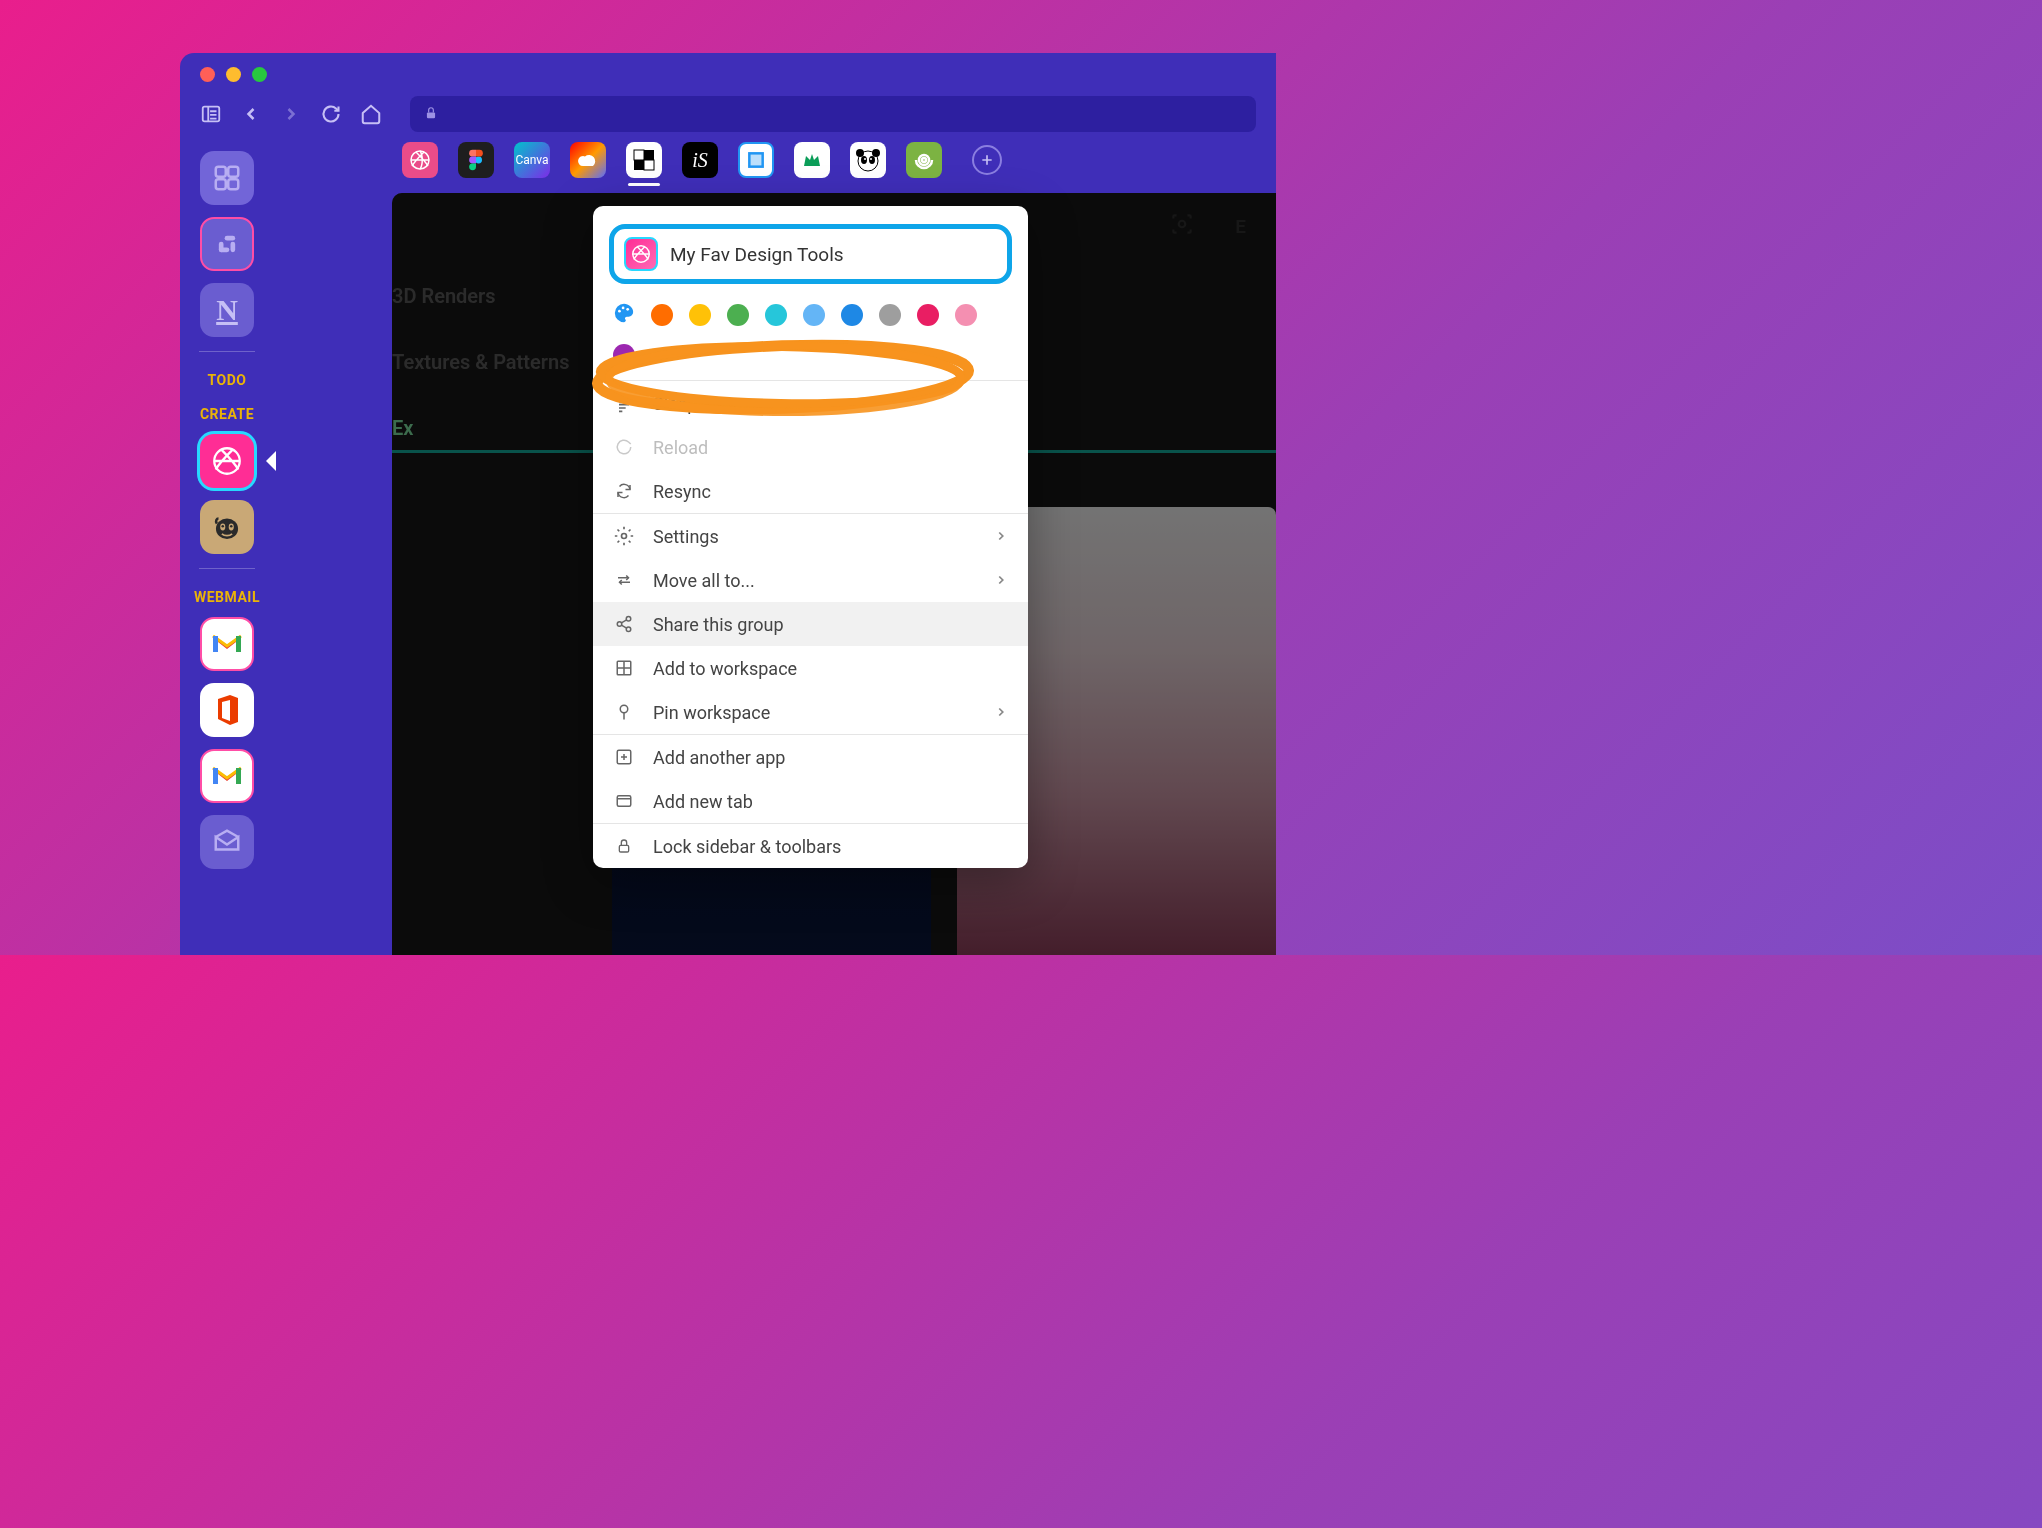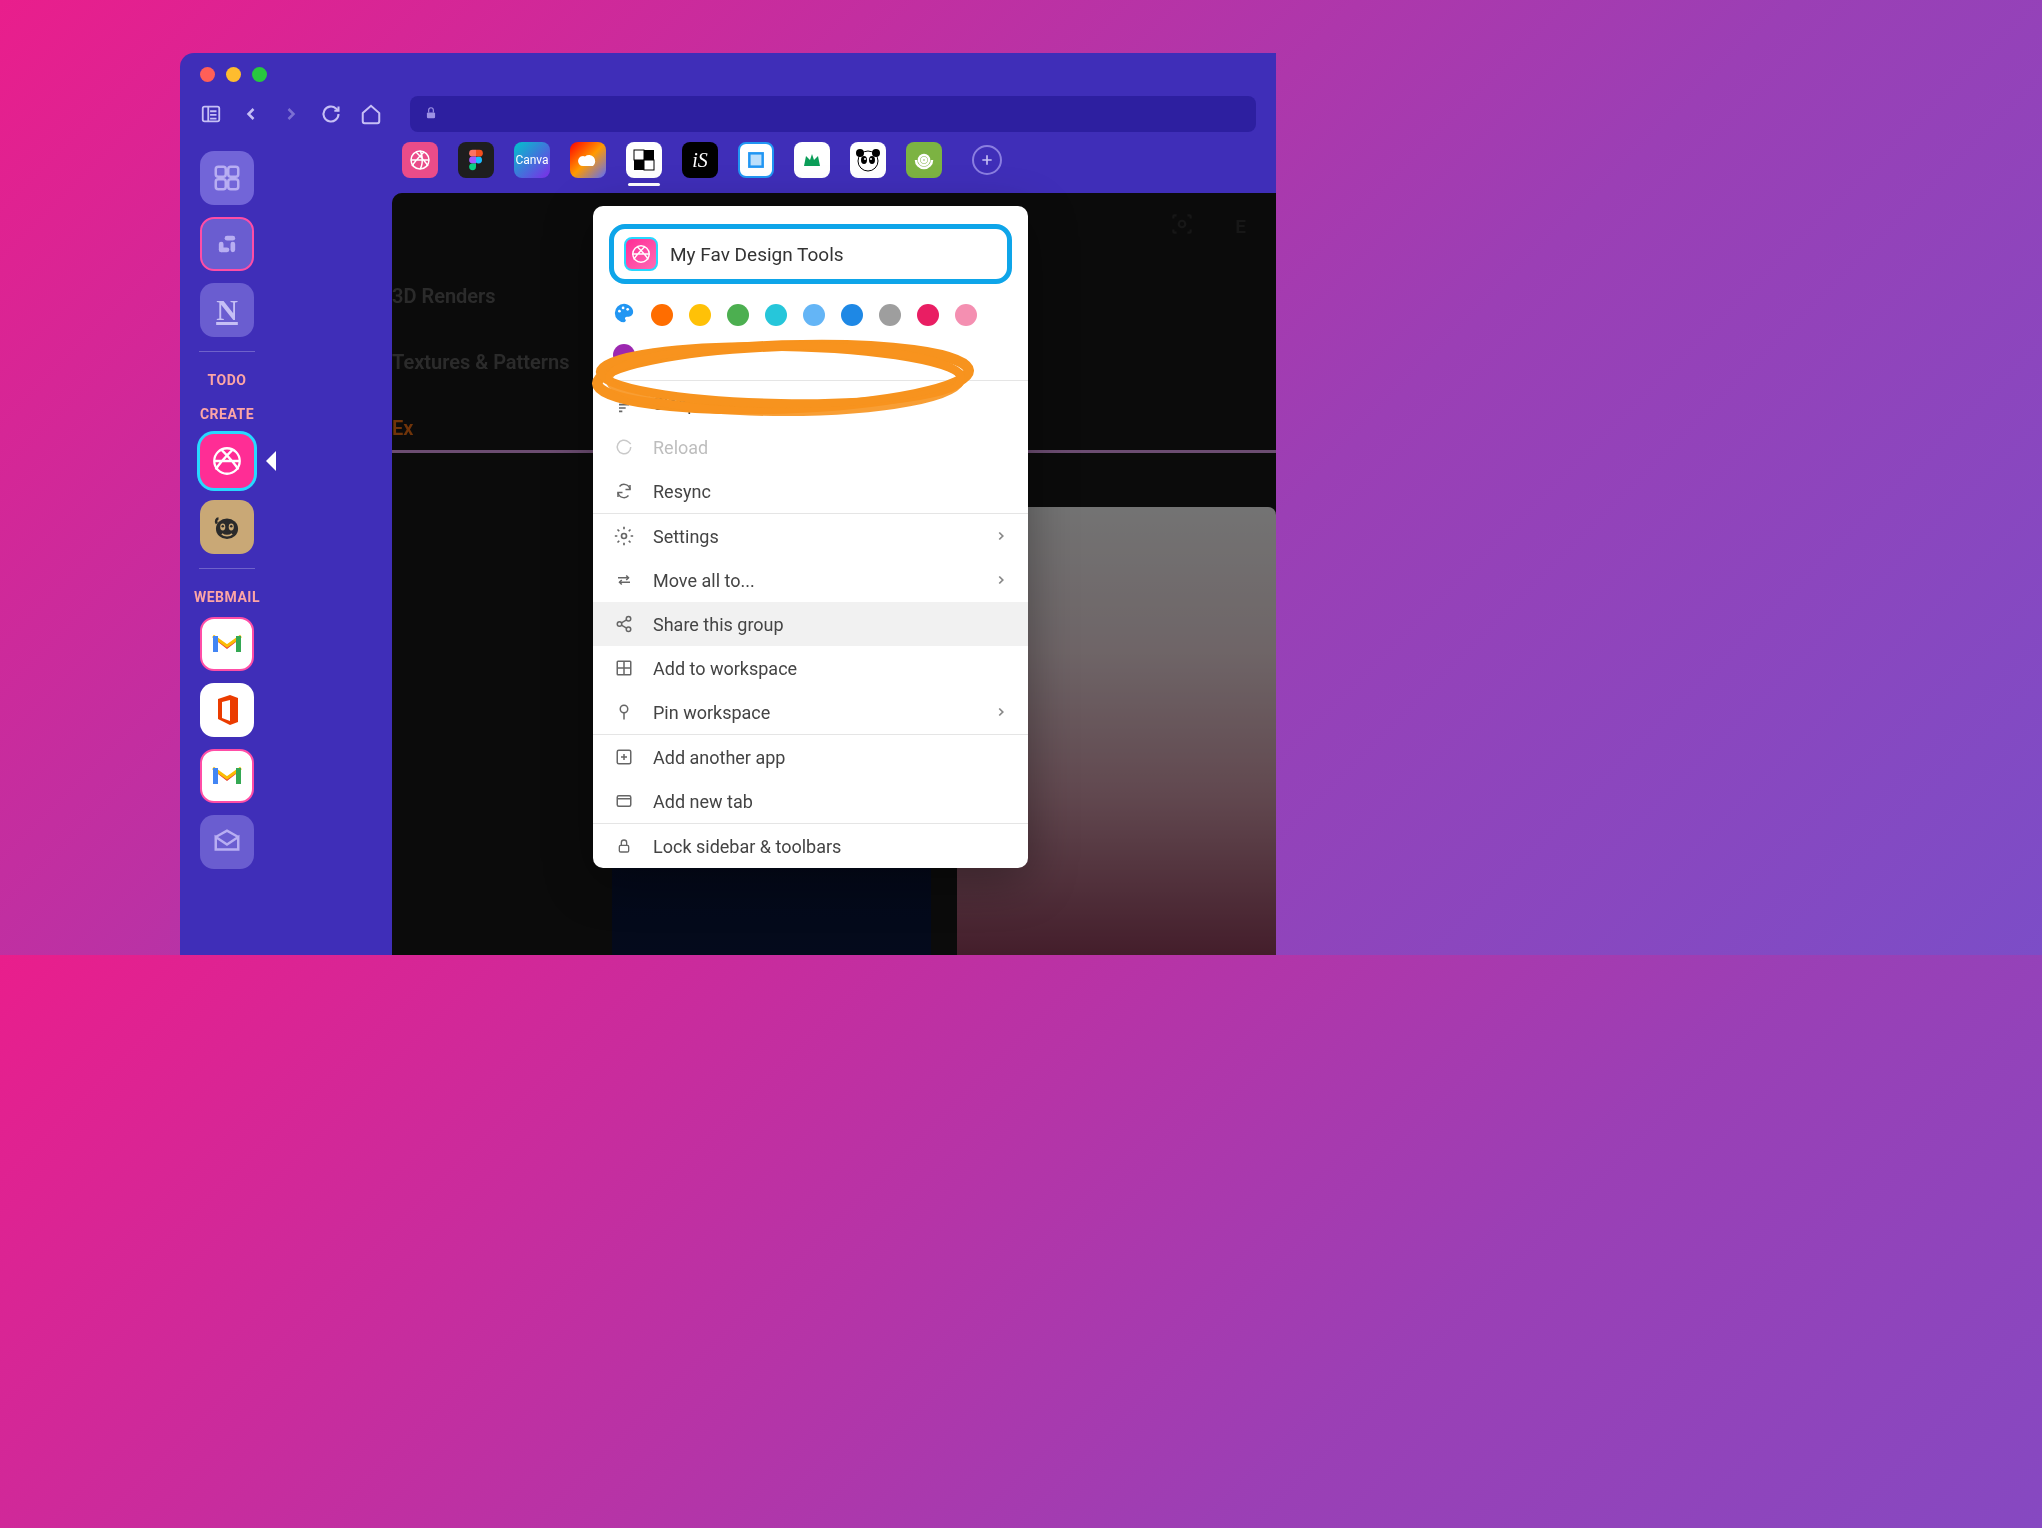--- a/index.html
+++ b/index.html
@@ -93,21 +93,21 @@
     left: 6px;
     width: 82px;
     bottom: 0;
     display: flex;
     flex-direction: column;
     align-items: center;
     gap: 12px;
     padding-top: 6px;
   }
   .sidebar-label {
-    color: #fca5a5;
+    color: #eab308;
     font-size: 14px;
     font-weight: 700;
     letter-spacing: 0.5px;
     margin-top: 6px;
   }
   .sidebar-divider {
     width: 56px;
     height: 1px;
     background: rgba(255,255,255,0.25);
     margin: 2px 0;
@@ -161,22 +161,22 @@
     gap: 42px;
     padding: 28px 0 14px 0;
     color: #616161;
     font-size: 20px;
     font-weight: 600;
     justify-content: flex-end;
     padding-right: 0;
     flex-direction: column;
   }
   .content-tab.active {
-    color: #f97316;
-    border-bottom: 3px solid #f0abfc;
+    color: #86efac;
+    border-bottom: 3px solid #14b8a6;
     padding-bottom: 10px;
   }
   .image-grid {
     display: flex;
     gap: 26px;
     padding: 40px 0 0 220px;
   }
   .img-card {
     width: 340px;
     height: 480px;

